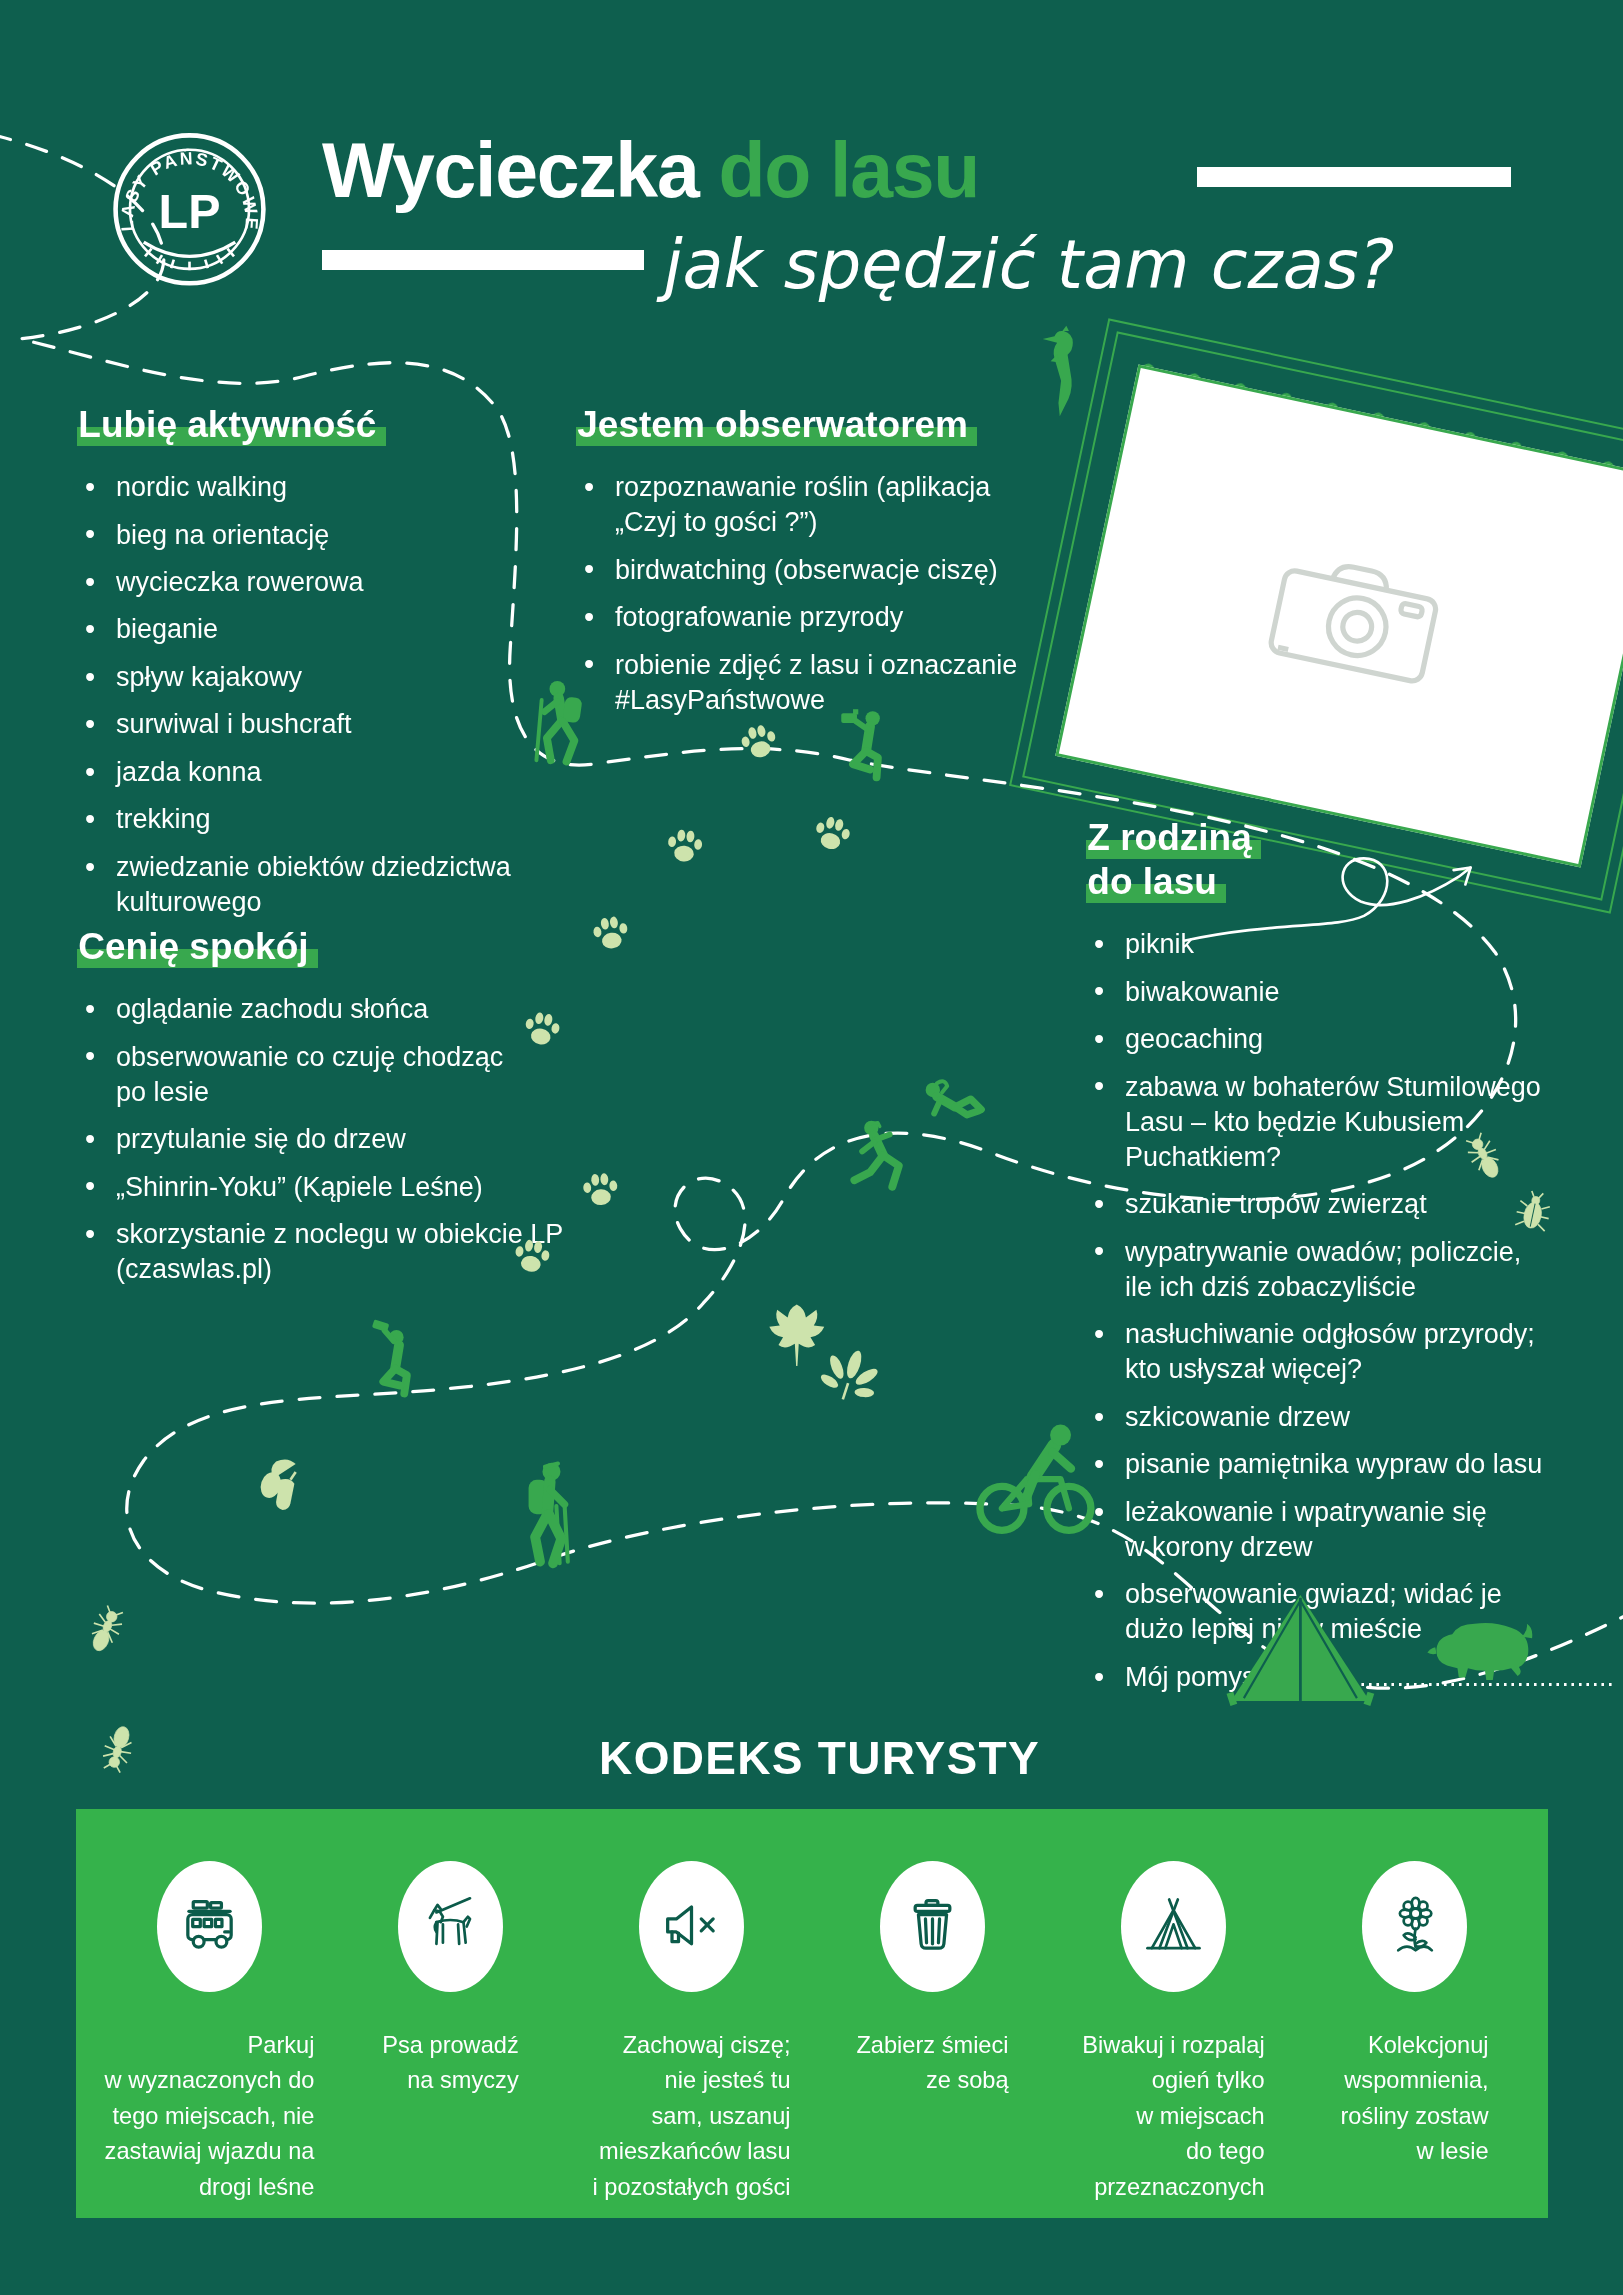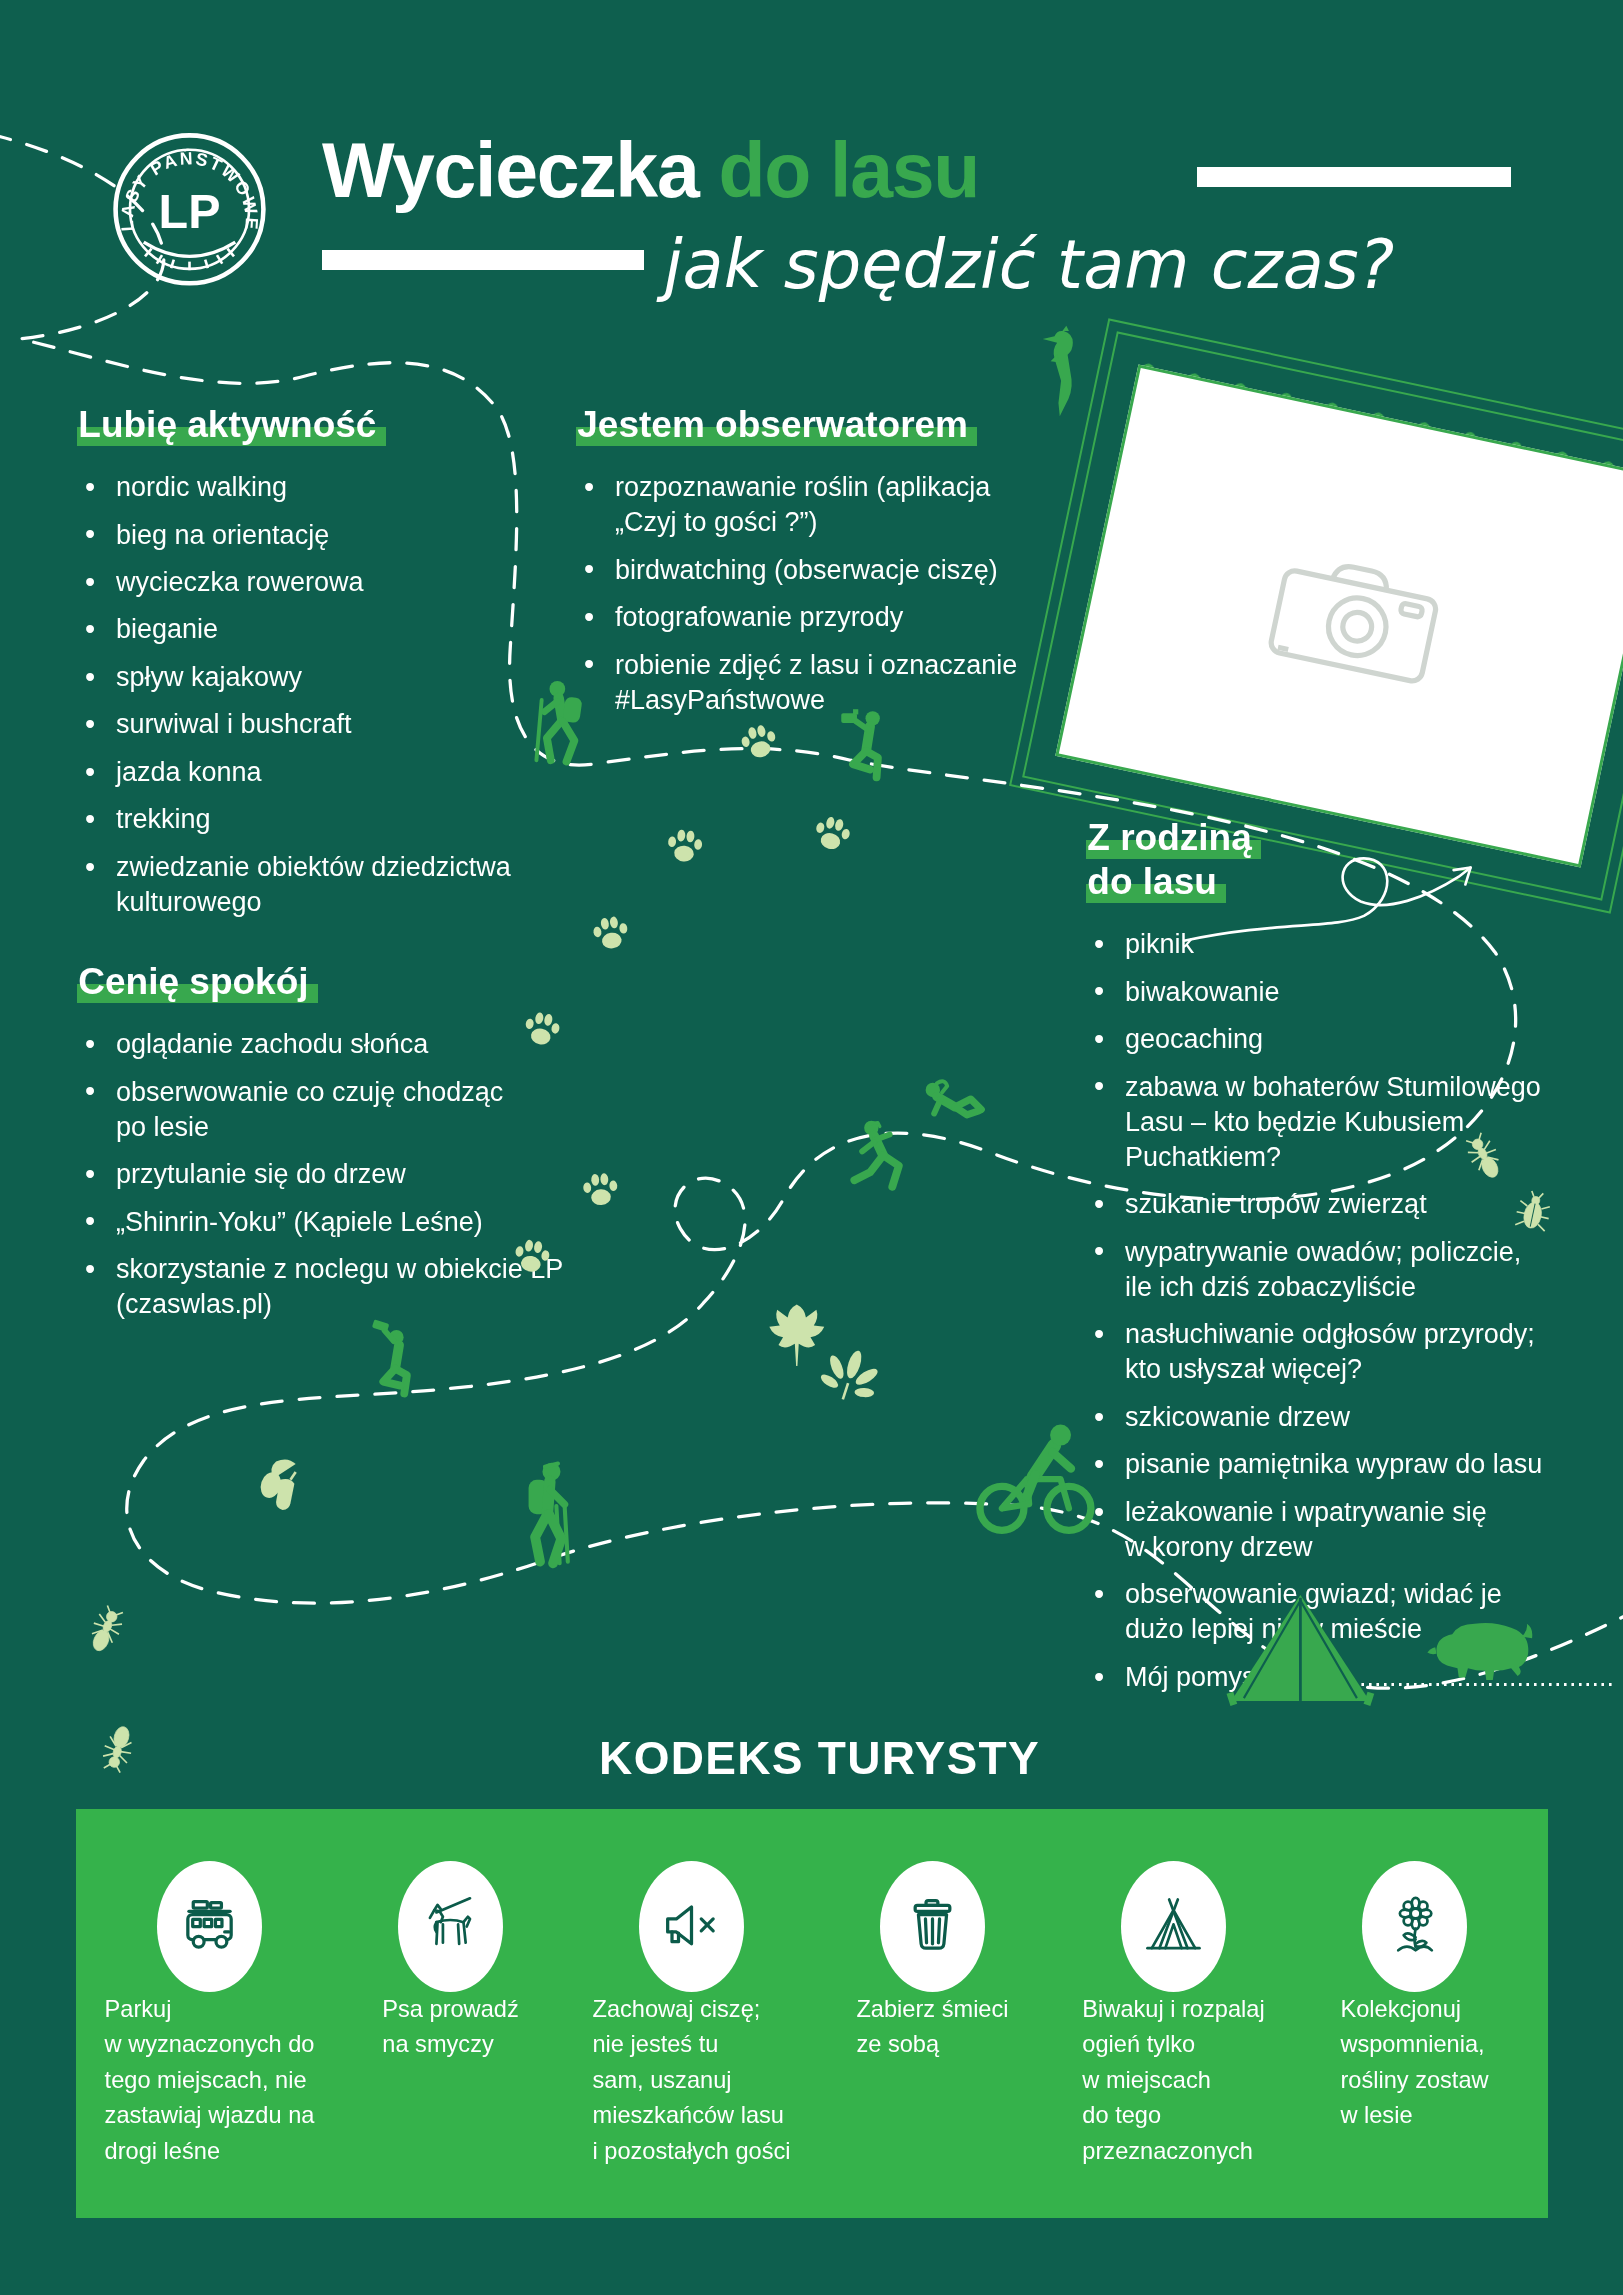--- a/index.html
+++ b/index.html
@@ -34,21 +34,21 @@
           display:flex;align-items:center;justify-content:center;}
   
   .kodeks-title{position:absolute;top:1731px;left:8px;width:100%;text-align:center;font-size:46px;
                 font-weight:bold;letter-spacing:1.3px;z-index:2;}
   .kodeks{position:absolute;left:76px;top:1809px;width:1472px;height:409px;background:#35B24B;
           display:flex;justify-content:space-around;align-items:flex-start;box-sizing:border-box;
           padding:52px 13px 0 13px;z-index:2;}
   .kcol{width:229px;display:flex;flex-direction:column;align-items:center;}
   .kcircle{width:105px;height:131px;background:#fff;border-radius:50%;
            display:flex;align-items:center;justify-content:center;flex-shrink:0;}
-  .kcap{font-size:23.6px;line-height:1.5;text-align:left;white-space:pre-line;}
+  .kcap{margin-top:36px;font-size:23.6px;line-height:1.5;text-align:right;white-space:pre-line;}
   
   .overlay{position:absolute;left:0;top:0;width:1623px;height:2295px;z-index:3;pointer-events:none;}
 </style>
 </head>
 <body>
 
 <div class="poster">
 
   <svg class="logo" viewBox="0 0 240 240">
     <circle cx="120" cy="122" r="113" fill="none" stroke="#fff" stroke-width="7"></circle>
@@ -147,21 +147,21 @@
         <li>
           <span>fotografowanie przyrody</span>
         </li>
         <li>
           <span>robienie zdjęć z lasu i oznaczanie
 #LasyPaństwowe</span>
         </li>
       </ul>
   </section>
 
-  <section class="col" style="left:77px;top:961px;width:537px;">
+  <section class="col" style="left:77px;top:926px;width:537px;">
     <h2><span class="hl">Cenię spokój</span></h2>
     <ul class="blist">
 
     <li>
           <span>oglądanie zachodu słońca</span>
         </li>
         <li>
           <span>obserwowanie co czuję chodząc
 po lesie</span>
         </li>

